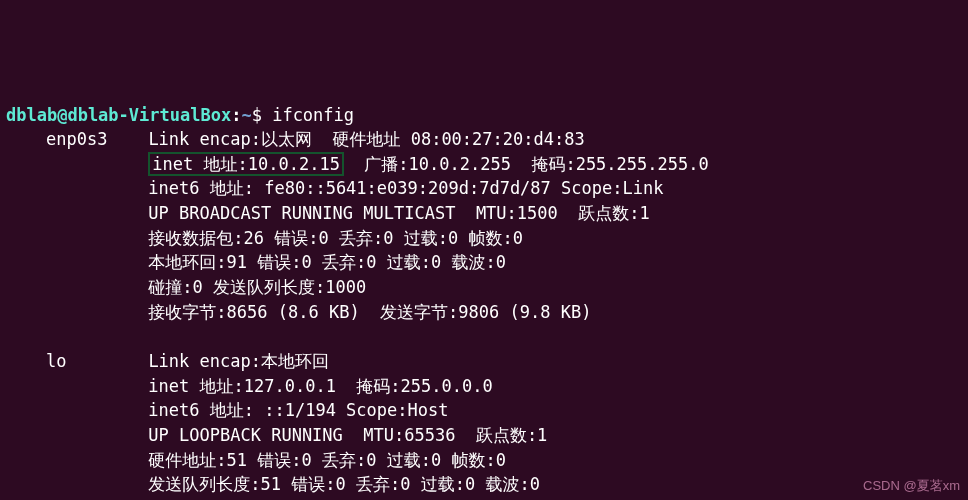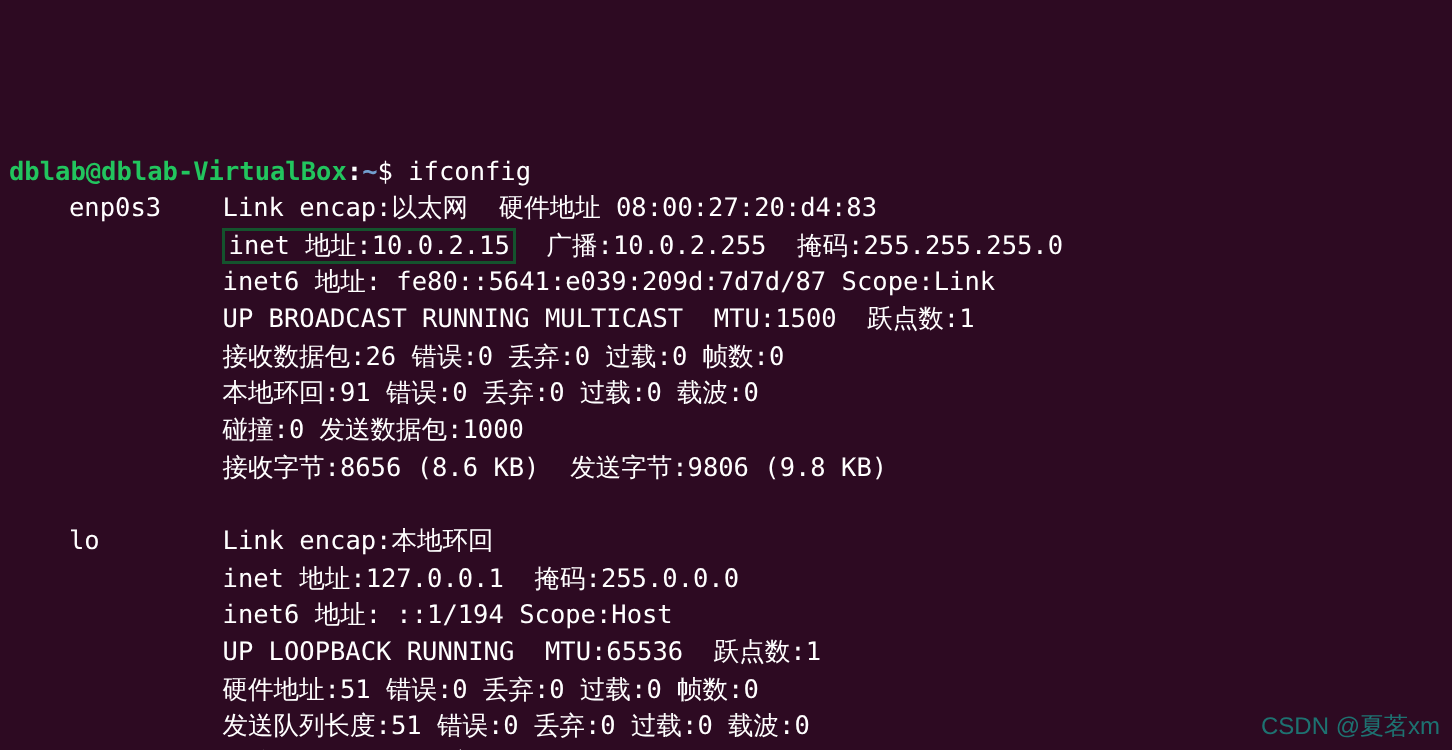--- a/index.html
+++ b/index.html
@@ -9,57 +9,57 @@
       font-family: "DejaVu Sans Mono", "Liberation Mono", monospace;
       font-size: 17px;
       line-height: 1.45;
       padding: 4px 6px;
       width: 968px;
       height: 500px;
       overflow: hidden;
       white-space: pre;
       position: relative;
     }
-    .prompt-user { color: #22c55e; font-weight: bold; }
+    .prompt-user { color: #5eead4; font-weight: bold; }
     .prompt-colon { color: #ffffff; font-weight: bold; }
     .prompt-path { color: #729fcf; font-weight: bold; }
     .prompt-dollar { color: #ffffff; }
     .cmd { color: #ffffff; margin-top: 15px; }
     .out { color: #ffffff; margin-left: 40px; }
     .highlight-box {
       border: 2px solid #14532d;
       padding: 0 2px;
       display: inline-block;
       line-height: 1.2;
       margin-top: -2px;
       margin-bottom: -2px;
     }
     .watermark {
       position: absolute;
       bottom: 4px;
       right: 8px;
-      color: #14b8a6;
+      color: #f9a8d4;
       opacity: 0.6;
-      font-size: 16px;
+      font-size: 13px;
       font-family: sans-serif;
     }
   </style>
 </head>
 <body>
 
 
 
 <div><span><span class="prompt-user">dblab@dblab-VirtualBox</span><span class="prompt-colon">:</span><span class="prompt-path">~</span><span class="prompt-dollar">$ </span><span class="cmd">ifconfig</span></span>
 <span class="out"><span>enp0s3</span><span>    </span><span>Link encap:以太网  硬件地址 </span><span>08:00:27:20:d4:83</span></span>
 <span class="out"><span>          </span><span class="highlight-box">inet 地址:10.0.2.15</span><span>  广播:10.0.2.255  掩码:255.255.255.0</span></span>
 <span class="out"><span>          </span><span>inet6 地址: fe80::5641:e039:209d:7d7d/87 Scope:Link</span></span>
 <span class="out"><span>          </span><span>UP BROADCAST RUNNING MULTICAST  MTU:1500  跃点数:1</span></span>
 <span class="out"><span>          </span><span>接收数据包:26 错误:0 丢弃:0 过载:0 帧数:0</span></span>
 <span class="out"><span>          </span><span>本地环回:91 错误:0 丢弃:0 过载:0 载波:0</span></span>
-<span class="out"><span>          </span><span>碰撞:0 发送数据包:1000</span></span>
+<span class="out"><span>          </span><span>碰撞:0 发送队列长度:1000</span></span>
 <span class="out"><span>          </span><span>接收字节:8656 (8.6 KB)  发送字节:9806 (9.8 KB)</span></span>
 <span class="out"> </span>
 <span class="out"><span>lo</span><span>        </span><span>Link encap:本地环回</span></span>
 <span class="out"><span>          </span><span>inet 地址:127.0.0.1  掩码:255.0.0.0</span></span>
 <span class="out"><span>          </span><span>inet6 地址: ::1/194 Scope:Host</span></span>
 <span class="out"><span>          </span><span>UP LOOPBACK RUNNING  MTU:65536  跃点数:1</span></span>
 <span class="out"><span>          </span><span>硬件地址:51 错误:0 丢弃:0 过载:0 帧数:0</span></span>
 <span class="out"><span>          </span><span>发送队列长度:51 错误:0 丢弃:0 过载:0 载波:0</span></span>
 <span class="out"><span>          </span><span>碰撞:0 发送队列长度:1</span></span>
 </div>

